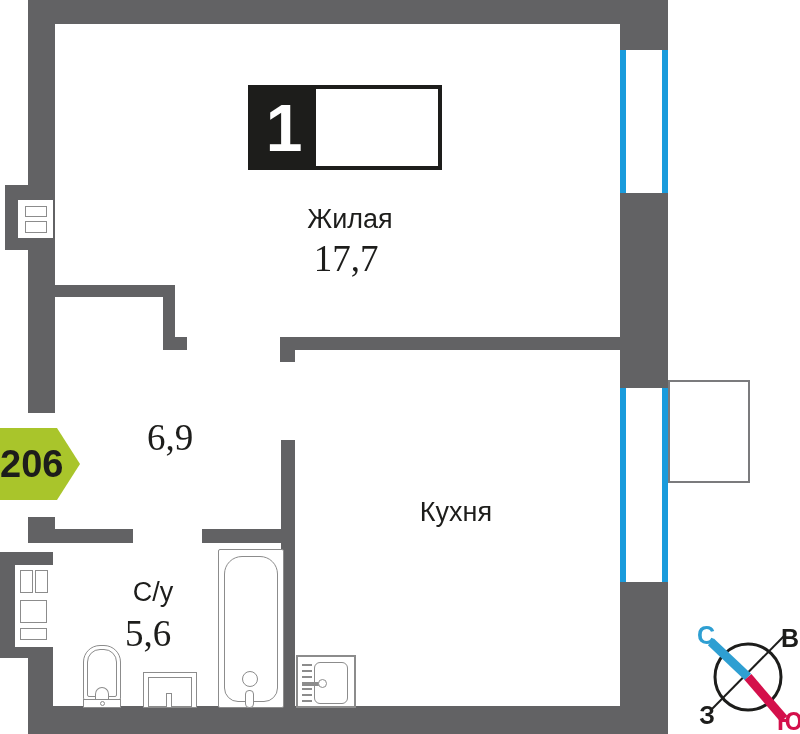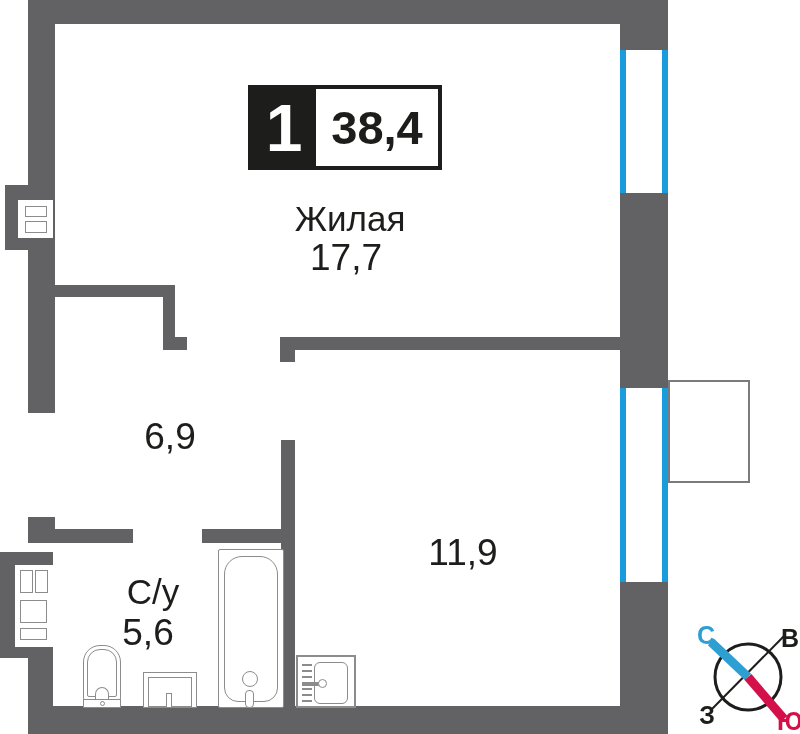--- a/index.html
+++ b/index.html
@@ -3,22 +3,22 @@
 <meta charset="utf-8">
 <style>
   html,body{margin:0;padding:0;background:#fff;}
   .plan{position:relative;width:800px;height:734px;background:#fff;overflow:hidden;
         font-family:"Liberation Sans",sans-serif;color:var(--ink,#1d1d1b);}
   .wall{position:absolute;background:var(--wall,#626264);}
   .winbar{position:absolute;width:6px;background:var(--window-frame,#199bdc);}
   .balcony{position:absolute;left:668px;top:380px;width:82px;height:103px;
            border:2px solid #7b7b7d;background:#fff;box-sizing:border-box;}
   .label{position:absolute;transform:translate(-50%,-50%);white-space:nowrap;color:var(--ink,#1d1d1b);}
-  .room-name{font-size:35px;}
-  .room-area{font-size:37px;}
+  .room-name{font-size:27px;}
+  .room-area{font-size:37px;font-family:Liberation Serif, serif;}
   .badge{position:absolute;left:248px;top:85px;width:194px;height:85px;background:#fff;
          border:4px solid var(--ink,#1d1d1b);box-sizing:border-box;display:flex;}
   .badge-black{width:64px;background:var(--ink,#1d1d1b);color:#fff;display:flex;
                align-items:center;justify-content:center;font-size:66px;font-weight:bold;}
   .badge-area{flex:1;display:flex;align-items:center;justify-content:center;
               font-size:47px;font-weight:bold;color:var(--ink,#1d1d1b);}
   .arrow{position:absolute;left:0;top:428px;width:80px;height:72px;
          background:var(--entrance-arrow,#a9c52b);
          clip-path:polygon(0 0,57px 0,100% 50%,57px 100%,0 100%);
          display:flex;align-items:center;}
@@ -104,28 +104,30 @@
   <div class="fx-fill" style="left:302px;top:670px;width:10px;height:2px"></div>
   <div class="fx-fill" style="left:302px;top:676px;width:10px;height:2px"></div>
   <div class="fx-fill" style="left:302px;top:688px;width:10px;height:2px"></div>
   <div class="fx-fill" style="left:302px;top:694px;width:10px;height:2px"></div>
   <div class="fx-fill" style="left:302px;top:700px;width:10px;height:2px"></div>
   <div class="fx-fill" style="left:302px;top:682px;width:18px;height:4px"></div>
   <div class="fx fx-thin" style="left:318px;top:679px;width:9px;height:9px;border-radius:50%"></div>
 
   <div class="badge">
     <div class="badge-black">1</div>
-    <div class="badge-area">38,4</div>
   </div>
 
+  <div class="arrow">
+    <span>206</span>
+  </div>
 
   <div class="label room-name" style="left:350px;top:219px">Жилая</div>
   <div class="label room-area" style="left:346px;top:258px">17,7</div>
   <div class="label room-area" style="left:170px;top:437px">6,9</div>
-  <div class="label room-area" style="left:463px;top:553px">11,9</div>
+  <div class="label room-name" style="left:456px;top:512px">Кухня</div>
   <div class="label room-name" style="left:153px;top:592px">С/у</div>
   <div class="label room-area" style="left:148px;top:633px">5,6</div>
 
   <div class="compass">
     <svg width="120" height="124" viewBox="0 0 120 124">
       <line class="c-thin" x1="32" y1="99" x2="105" y2="25"></line>
       <circle class="c-ring" cx="68" cy="67" r="33"></circle>
       <line class="c-n" x1="31" y1="32" x2="68" y2="67"></line>
       <line class="c-s" x1="68" y1="67" x2="104" y2="109"></line>
     </svg>

